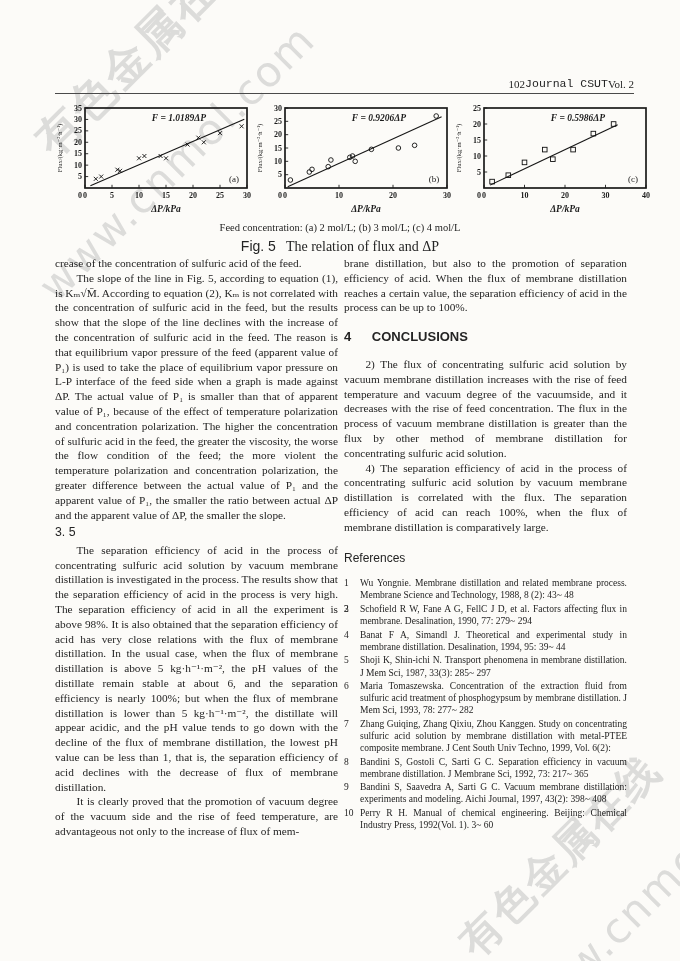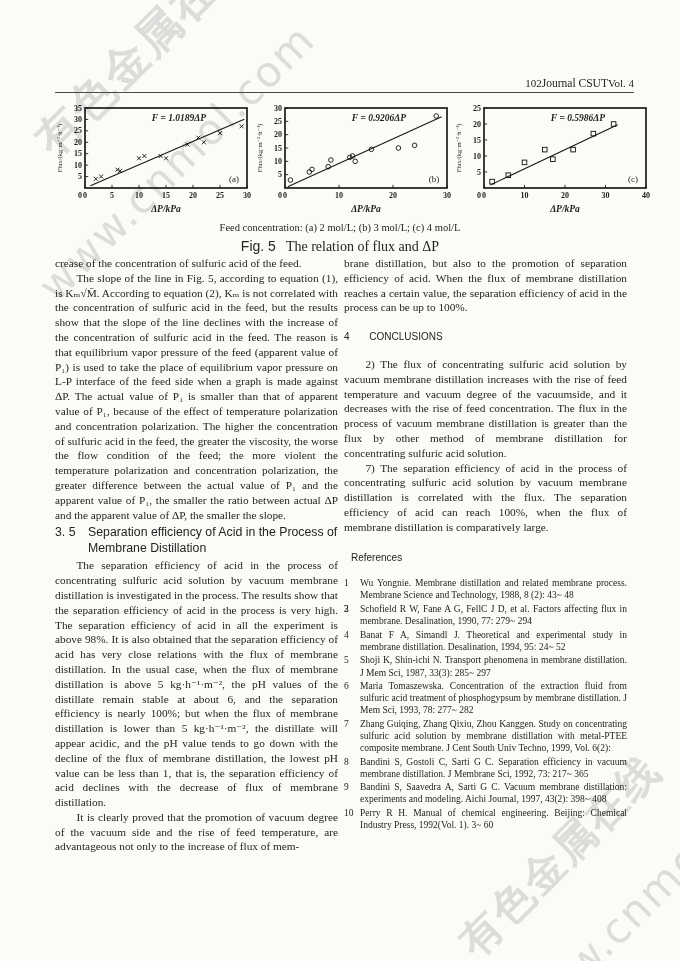--- a/index.html
+++ b/index.html
@@ -9,21 +9,21 @@
   .wm{position:absolute;font-family:"DejaVu Sans",sans-serif;color:#c3c3c3;opacity:.55;
       white-space:nowrap;pointer-events:none;font-weight:bold;letter-spacing:2px;}
   .wm-tl-cn{left:2px;top:18px;font-size:45px;transform:rotate(-45deg);}
   .wm-tl-url{left:-8px;top:138px;font-size:42px;transform:rotate(-45deg);font-weight:normal;}
   .wm-br-cn{left:428px;top:828px;font-size:42px;transform:rotate(-45deg);}
   .wm-br-url{left:468px;top:868px;font-size:42px;transform:rotate(-45deg);font-weight:normal;}
   
   .pageheader{position:absolute;top:77px;left:55px;right:46px;display:flex;
       justify-content:flex-end;align-items:flex-end;font-size:11px;
       padding-bottom:3px;border-bottom:1.3px solid #4a4a4a;}
-  .journal{font-family:Liberation Serif, serif;font-size:11.5px;}
+  .journal{font-family:Liberation Mono, monospace;font-size:11.5px;}
   
   .charts{position:absolute;top:98px;left:55px;width:596px;display:flex;justify-content:space-between;}
   .chart-box{width:197px;height:118px;}
   .chart-box svg{display:block;}
   .tick{font-family:"Liberation Serif","DejaVu Serif",serif;font-size:8px;font-weight:bold;fill:#1c1c1c;}
   .eq{font-style:italic;font-size:9.5px;font-weight:bold;font-family:"Liberation Serif","DejaVu Serif",serif;fill:#1c1c1c;}
   .plabel{font-size:9px;font-family:"Liberation Serif","DejaVu Serif",serif;fill:#1c1c1c;}
   .axlabel{font-style:italic;font-size:9.5px;font-weight:bold;font-family:"Liberation Serif","DejaVu Serif",serif;fill:#1c1c1c;}
   .aylabel{font-size:6.6px;font-family:"Liberation Serif","DejaVu Serif",serif;fill:#1c1c1c;}
   
@@ -32,43 +32,43 @@
   .caption .figline{margin-top:5px;font-size:14px;}
   .fig-label{font-family:"Liberation Sans","DejaVu Sans",sans-serif;margin-right:10px;}
   
   .columns{position:absolute;top:256px;left:55px;width:580px;display:flex;gap:6px;}
   .col{width:283px;font-size:11.3px;line-height:14.8px;text-align:justify;}
   .col p{margin:0;}
   .col p.ind{text-indent:1.9em;}
   .subheading{font-family:"Liberation Sans","DejaVu Sans",sans-serif;font-size:12.3px;
       line-height:15.5px;margin:3px 0 2px;display:flex;text-align:left;}
   .subheading .num{flex:0 0 33px;}
-  .conclusions-heading{font-family:"Liberation Sans","DejaVu Sans",sans-serif;font-size:10px;
-      font-weight:normal;margin:15px 0 12px;}
+  .conclusions-heading{font-family:"Liberation Sans","DejaVu Sans",sans-serif;font-size:13px;
+      font-weight:bold;margin:15px 0 12px;}
   .conclusions-heading .num{margin-right:17px;}
-  .refs-heading{font-family:"Liberation Sans","DejaVu Sans",sans-serif;font-size:10px;
-      font-weight:normal;margin:16px 7px 12px;}
+  .refs-heading{font-family:"Liberation Sans","DejaVu Sans",sans-serif;font-size:12px;
+      font-weight:normal;margin:16px 0 12px;}
   ol.refs{list-style:none;margin:0;padding:0;font-size:9.5px;line-height:12.1px;}
   ol.refs li{position:relative;padding-left:16px;margin-bottom:1.5px;text-align:justify;}
   ol.refs li .rnum{position:absolute;left:0;top:0;}
 </style>
 </head>
 <body>
 
 <div class="page">
 
   <div class="wm wm-tl-cn">有色金属在线</div>
   <div class="wm wm-tl-url">www.cnmol.com</div>
   <div class="wm wm-br-cn">有色金属在线</div>
   <div class="wm wm-br-url">www.cnmol.com</div>
 
   <div class="pageheader">
     <span>102</span>
     <span class="journal">Journal CSUT</span>
-    <span>Vol. 4</span>
+    <span>Vol. 2</span>
   </div>
 
   <div class="charts">
     <div class="chart-box">
         <svg width="197" height="118" viewBox="0 0 197 118">
           <rect x="30" y="10" width="162" height="80" fill="none" stroke="#1b1b1b" stroke-width="1.7"></rect>
           <line x1="30" y1="90" x2="30" y2="86.8" stroke="#1b1b1b" stroke-width="0.9"></line>
           <text x="30" y="99.5" text-anchor="middle" class="tick">0</text>
           <line x1="57" y1="90" x2="57" y2="86.8" stroke="#1b1b1b" stroke-width="0.9"></line>
           <text x="57" y="99.5" text-anchor="middle" class="tick">5</text>
@@ -208,41 +208,40 @@
     </div>
   </div>
 
   <div class="columns">
 
     <div class="col">
       <p>crease of the concentration of sulfuric acid of the feed.</p>
       <p class="ind">The slope of the line in Fig. 5, according to equation (1), is Kₘ√M̄. According to equation (2), Kₘ is not correlated with the concentration of sulfuric acid in the feed, but the results show that the slope of the line declines with the increase of the concentration of sulfuric acid in the feed. The reason is that equilibrium vapor pressure of the feed (apparent value of P₁) is used to take the place of equilibrium vapor pressure on L-P interface of the feed side when a graph is made against ΔP. The actual value of P₁ is smaller than that of apparent value of P₁, because of the effect of temperature polarization and concentration polarization. The higher the concentration of sulfuric acid in the feed, the greater the viscosity, the worse the flow condition of the feed; the more violent the temperature polarization and concentration polarization, the greater difference between the actual value of P₁ and the apparent value of P₁, the smaller the ratio between actual ΔP and the apparent value of ΔP, the smaller the slope.</p>
       <div class="subheading">
         <span class="num">3. 5</span>
-        <span class="txt">Separation efficiency of Acid in the Process of Membrane Distillation</span>
       </div>
       <p class="ind">The separation efficiency of acid in the process of concentrating sulfuric acid solution by vacuum membrane distillation is investigated in the process. The results show that the separation efficiency of acid in the process is very high. The separation efficiency of acid in all the experiment is above 98%. It is also obtained that the separation efficiency of acid has very close relations with the flux of membrane distillation. In the usual case, when the flux of membrane distillation is above 5 kg·h⁻¹·m⁻², the pH values of the distillate remain stable at about 6, and the separation efficiency is nearly 100%; but when the flux of membrane distillation is lower than 5 kg·h⁻¹·m⁻², the distillate will appear acidic, and the pH value tends to go down with the decline of the flux of membrane distillation, the lowest pH value can be less than 1, that is, the separation efficiency of acid declines with the decrease of flux of membrane distillation.</p>
       <p class="ind">It is clearly proved that the promotion of vacuum degree of the vacuum side and the rise of feed temperature, are advantageous not only to the increase of flux of mem-</p>
     </div>
 
     <div class="col">
       <p>brane distillation, but also to the promotion of separation efficiency of acid. When the flux of membrane distillation reaches a certain value, the separation efficiency of acid in the process can be up to 100%.</p>
       <div class="conclusions-heading">
         <span class="num">4</span>
         <span>CONCLUSIONS</span>
       </div>
       <p class="ind">2) The flux of concentrating sulfuric acid solution by vacuum membrane distillation increases with the rise of feed temperature and vacuum degree of the vacuumside, and it decreases with the rise of feed concentration. The flux in the process of vacuum membrane distillation is greater than the flux by other method of membrane distillation for concentrating sulfuric acid solution.</p>
-      <p class="ind">7) The separation efficiency of acid in the process of concentrating sulfuric acid solution by vacuum membrane distillation is correlated with the flux. The separation efficiency of acid can reach 100%, when the flux of membrane distillation is comparatively large.</p>
+      <p class="ind">4) The separation efficiency of acid in the process of concentrating sulfuric acid solution by vacuum membrane distillation is correlated with the flux. The separation efficiency of acid can reach 100%, when the flux of membrane distillation is comparatively large.</p>
 
       <div class="refs-heading">References</div>
       <ol class="refs">
         <li><span class="rnum">1</span><span>Wu Yongnie. Membrane distillation and related membrane process. Membrane Science and Technology, 1988, 8 (2): 43~ 48</span></li>
         <li><span class="rnum">2</span></li>
         <li><span class="rnum">3</span><span>Schofield R W, Fane A G, FellC J D, et al. Factors affecting flux in membrane. Desalination, 1990, 77: 279~ 294</span></li>
-        <li><span class="rnum">4</span><span>Banat F A, Simandl J. Theoretical and experimental study in membrane distillation. Desalination, 1994, 95: 24~ 52</span></li>
+        <li><span class="rnum">4</span><span>Banat F A, Simandl J. Theoretical and experimental study in membrane distillation. Desalination, 1994, 95: 39~ 44</span></li>
         <li><span class="rnum">5</span><span>Shoji K, Shin-ichi N. Transport phenomena in membrane distillation. J Mem Sci, 1987, 33(3): 285~ 297</span></li>
         <li><span class="rnum">6</span><span>Maria Tomaszewska. Concentration of the extraction fluid from sulfuric acid treatment of phosphogypsum by membrane distillation. J Mem Sci, 1993, 78: 277~ 282</span></li>
         <li><span class="rnum">7</span><span>Zhang Guiqing, Zhang Qixiu, Zhou Kanggen. Study on concentrating sulfuric acid solution by membrane distillation with metal-PTEE composite membrane. J Cent South Univ Techno, 1999, Vol. 6(2):</span></li>
         <li><span class="rnum">8</span><span>Bandini S, Gostoli C, Sarti G C. Separation efficiency in vacuum membrane distillation. J Membrane Sci, 1992, 73: 217~ 365</span></li>
         <li><span class="rnum">9</span><span>Bandini S, Saavedra A, Sarti G C. Vacuum membrane distillation: experiments and modeling. Aichi Journal, 1997, 43(2): 398~ 408</span></li>
         <li><span class="rnum">10</span><span>Perry R H. Manual of chemical engineering. Beijing: Chemical Industry Press, 1992(Vol. 1). 3~ 60</span></li>
       </ol>
     </div>
 
   </div>

